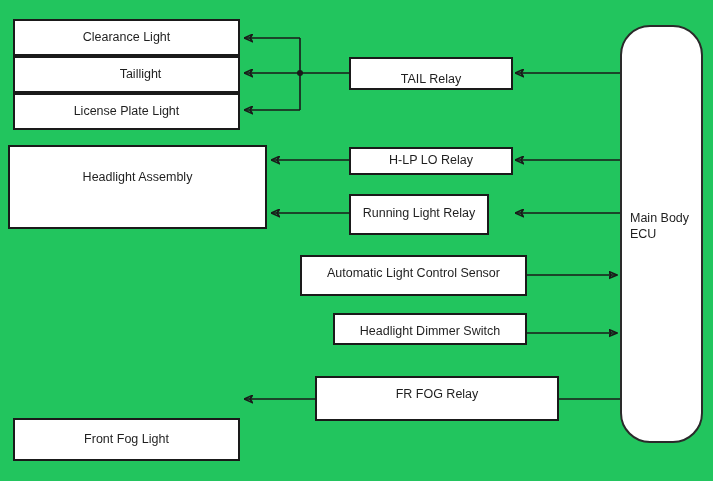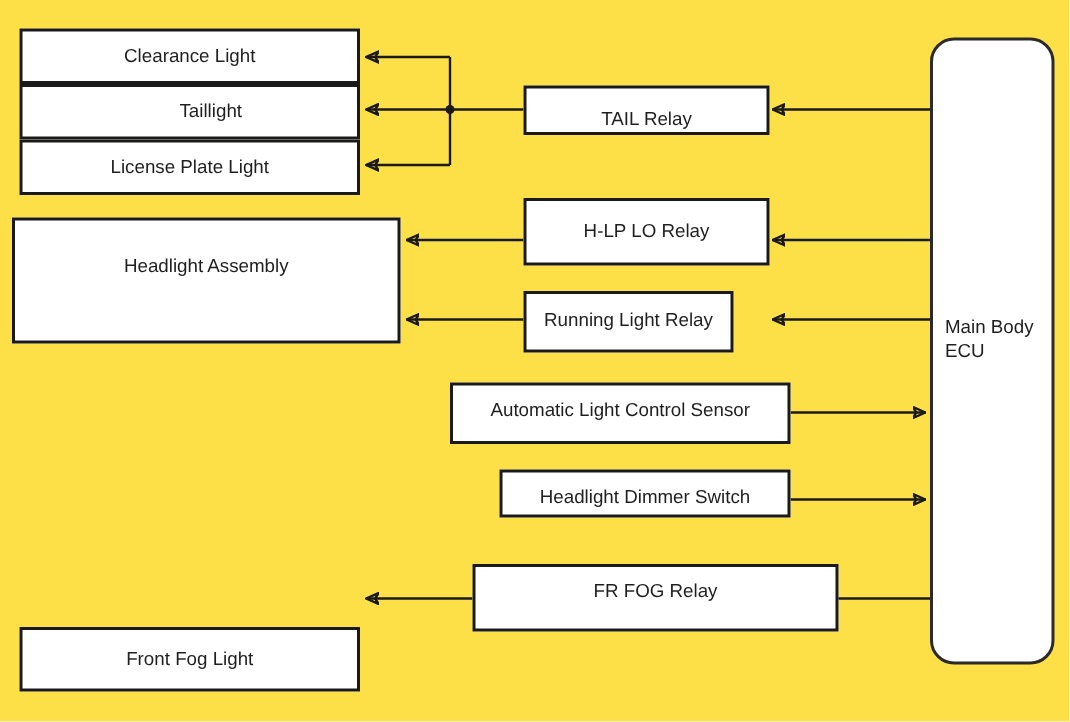--- a/index.html
+++ b/index.html
@@ -4,21 +4,21 @@
 <style>
   html, body {
     margin: 0;
     padding: 0;
     background: #ffffff;
   }
   #canvas {
     position: relative;
     width: 713px;
     height: 481px;
-    background: #fde047;
+    background: #22c55e;
     font-family: "Liberation Sans", sans-serif;
     overflow: hidden;
   }
   .node {
     position: absolute;
     box-sizing: border-box;
     border: 2px solid #1a1a1a;
     background: #ffffff;
     color: #1f1f1f;
     font-size: 12.5px;
@@ -30,21 +30,21 @@
   .node.top-text { align-items: flex-start; padding-top: 10px; }
   .node-label {
     display: block;
     text-align: center;
     white-space: pre-line;
   }
   .ecu {
     position: absolute;
     box-sizing: border-box;
     border: 2px solid #2a2a2a;
-    border-radius: 16px;
+    border-radius: 30px;
     background: #ffffff;
   }
   .ecu-label {
     position: absolute;
     font-size: 12.5px;
     line-height: 1.3;
     color: #1f1f1f;
     white-space: pre-line;
     text-align: left;
   }
@@ -125,21 +125,21 @@
   </div>
 
   <div class="node center-v" style="left:13px; top:378px; width:227px; height:43px;margin-top:40px;">
     <span class="node-label">Front Fog Light</span>
   </div>
 
   <div class="node center-v" style="left:349px; top:57px; width:164px; height:33px;align-items:flex-end;">
     <span class="node-label">TAIL Relay</span>
   </div>
 
-  <div class="node center-v" style="left:349px; top:132px; width:164px; height:45px;">
+  <div class="node center-v" style="left:349px; top:147px; width:164px; height:28px;">
     <span class="node-label">H-LP LO Relay</span>
   </div>
 
   <div class="node top-text" style="left:349px; top:194px; width:140px; height:41px; padding-top:10px;">
     <span class="node-label">Running Light Relay</span>
   </div>
 
   <div class="node top-text" style="left:300px; top:255px; width:227px; height:41px; padding-top:9px;">
     <span class="node-label">Automatic Light Control Sensor</span>
   </div>

